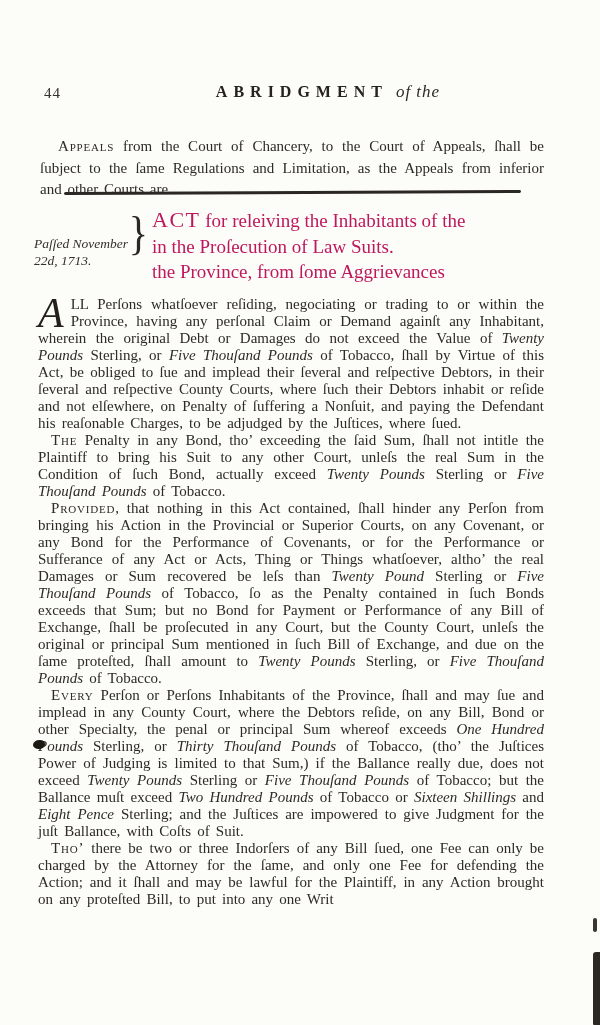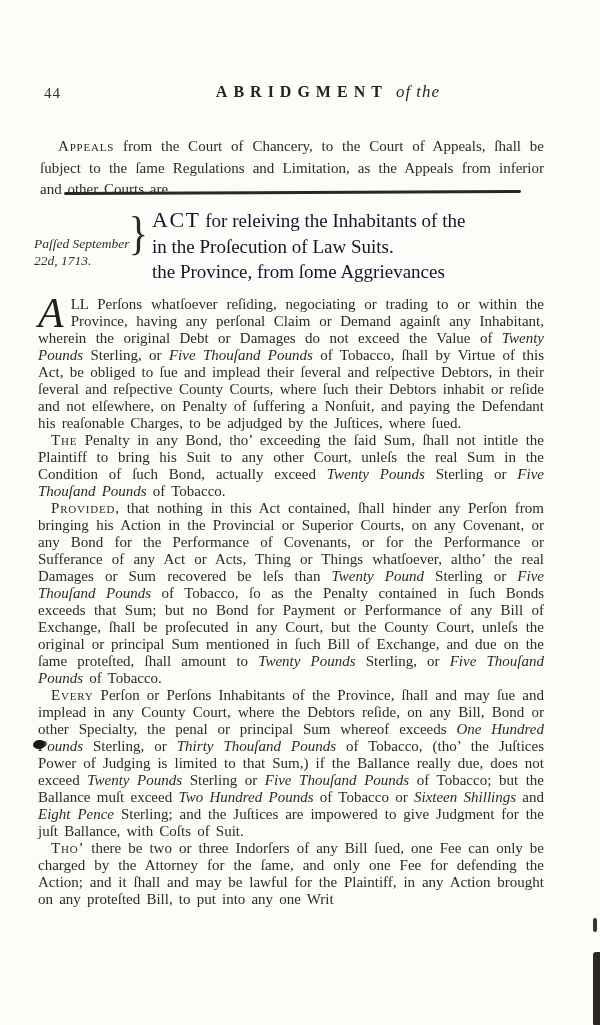--- a/index.html
+++ b/index.html
@@ -43,21 +43,21 @@
   .passed-note {
     position: relative; width: 106px; flex: 0 0 106px;
     padding-top: 28px; font-style: italic; font-size: 13.5px; line-height: 17px;
     color: #342f29;
   }
   .passed-note .brace {
     position: absolute; right: -8px; top: 18px;
     font-size: 40px; font-weight: normal; font-style: normal;
     transform: scaleY(1.15); color: #2b2722;
   }
-  .act-title { flex: 1; padding-left: 12px; font-size: 19px; line-height: 25.5px; color: #0f172a; }
+  .act-title { flex: 1; padding-left: 12px; font-size: 19px; line-height: 25.5px; color: #be185d; }
   .act-title .act-word { font-size: 22px; letter-spacing: 1.5px; }
   .act-title-line { white-space: nowrap; }
 
   
   .body-text {
     position: absolute; top: 296px; left: 38px; width: 506px;
     font-size: 15px; line-height: 17px; text-align: justify;
     word-spacing: 2.4px; color: #2e2a24;
   }
   .body-text p { margin: 0; }
@@ -96,21 +96,21 @@
       <span class="ital">of the</span>
     </div>
   </div>
 
   <p class="intro"><span class="seg-smallcaps">Appeals</span><span class="seg-normal"> from the Court of Chancery, to the Court of Appeals, ſhall be ſubject to the ſame Regulations and Limitation, as the Appeals from inferior and other Courts are.</span></p>
 
   <div class="rule"></div>
 
   <div class="act-heading">
     <div class="passed-note">
-      <div>Paſſed September</div>
+      <div>Paſſed November</div>
       <div>22d, 1713.</div>
       <span class="brace">}</span>
     </div>
     <div class="act-title">
       <div class="act-title-line">
         <span class="act-word">ACT</span>
         <span>for releiving the Inhabitants of the</span>
       </div>
       <div class="act-title-line">in the Proſecution of Law Suits.</div>
       <div class="act-title-line">the Province, from ſome Aggrievances</div>

